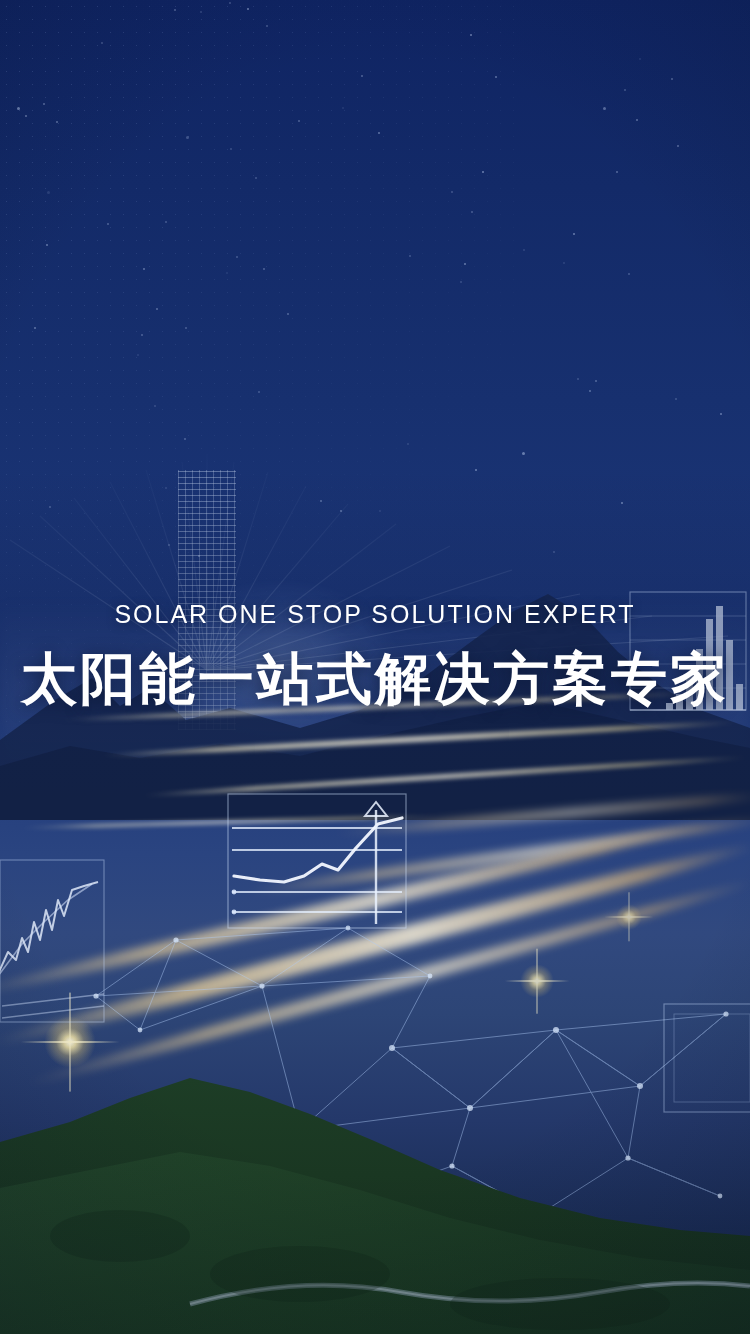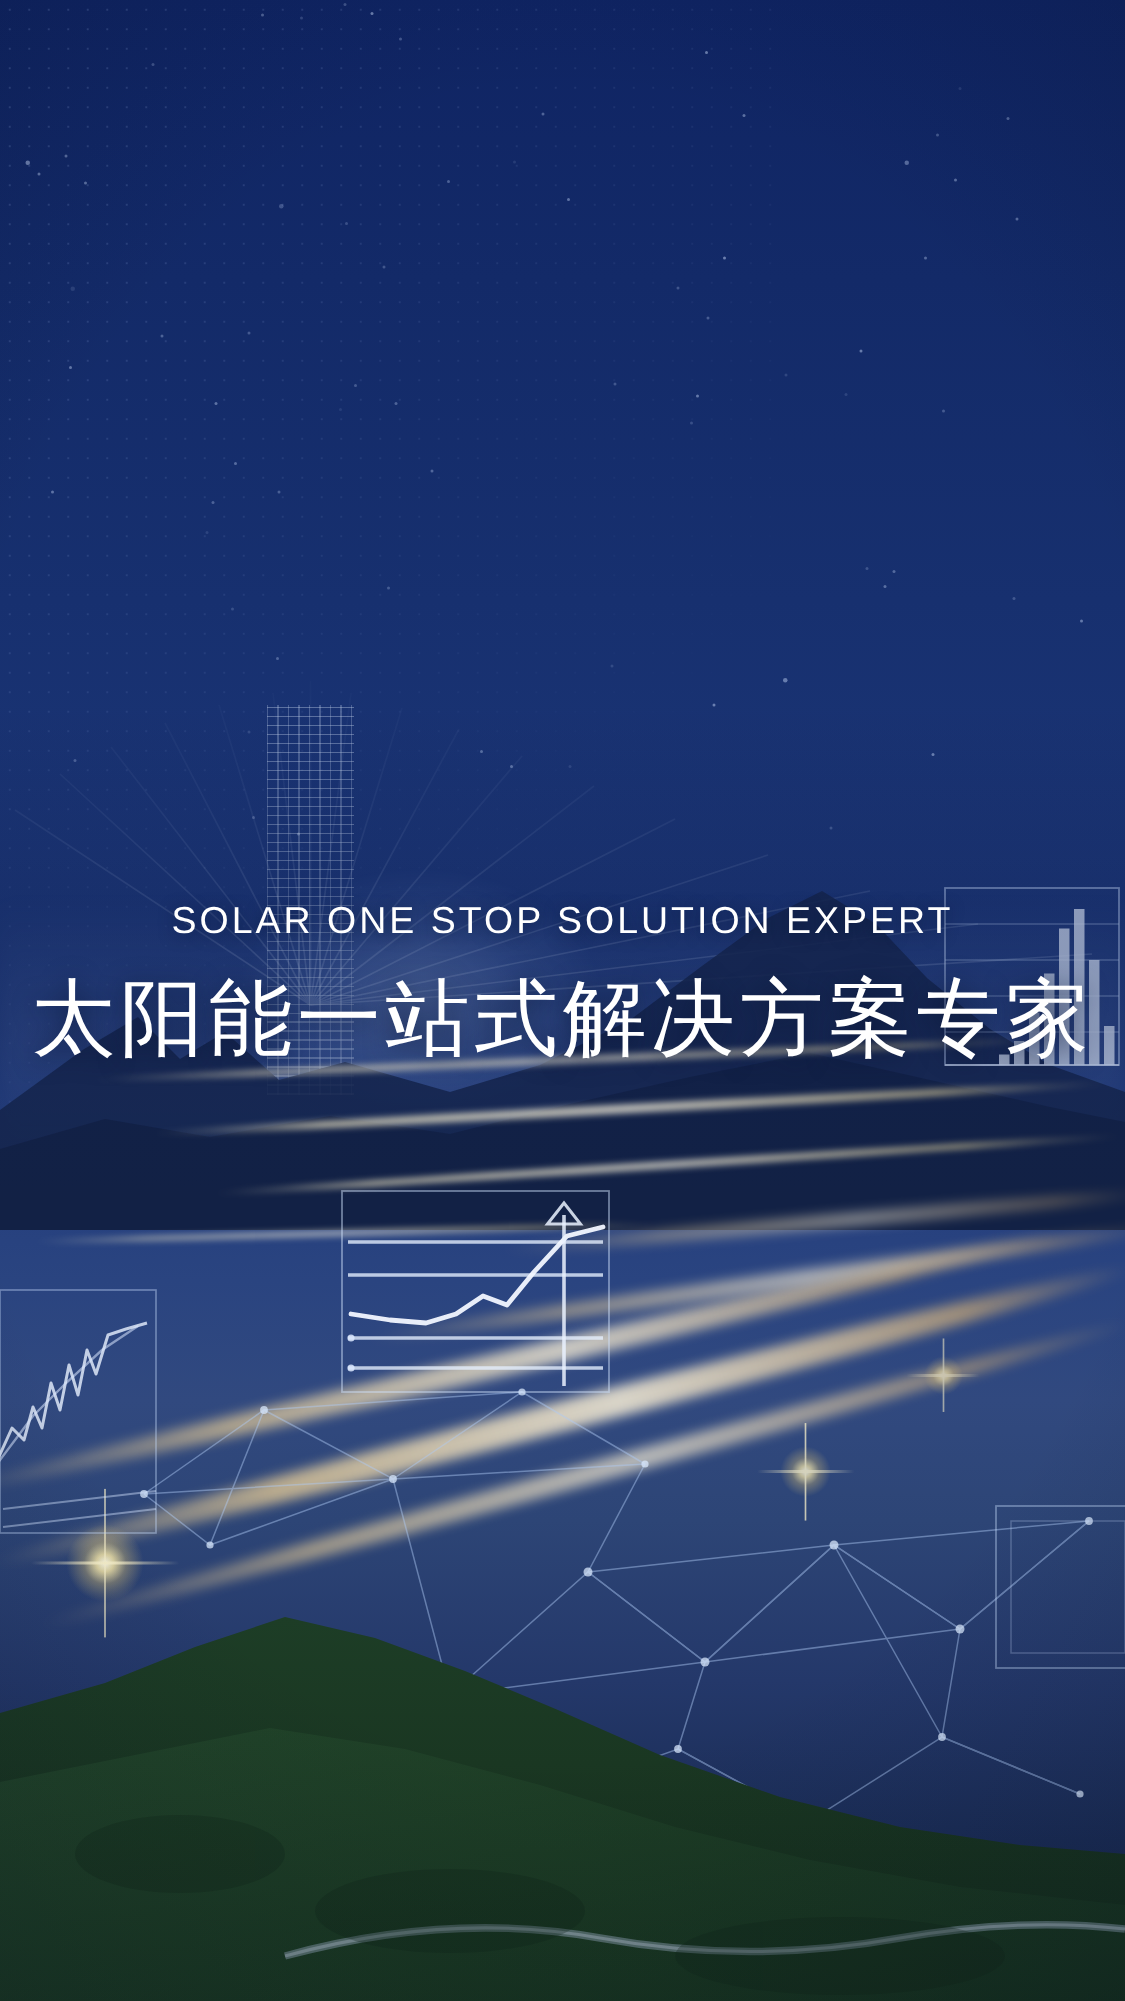--- a/index.html
+++ b/index.html
@@ -132,21 +132,21 @@
     font-weight:400;
     letter-spacing:2.0px;
     color:#ffffff;
     line-height:1;
     text-shadow:0 1px 10px rgba(8,20,50,.65);
     white-space:nowrap;
   }
   .headline {
     margin-top:22px;
     font-size:56px;
-    font-weight:400;
+    font-weight:700;
     letter-spacing:3px;
     color:#ffffff;
     line-height:1.08;
     text-shadow:0 2px 16px rgba(8,20,50,.7);
     white-space:nowrap;
   }
 
   
   .forest { position:absolute; left:0; bottom:0; width:750px; height:360px; }
   .forest svg { display:block; width:100%; height:100%; }

